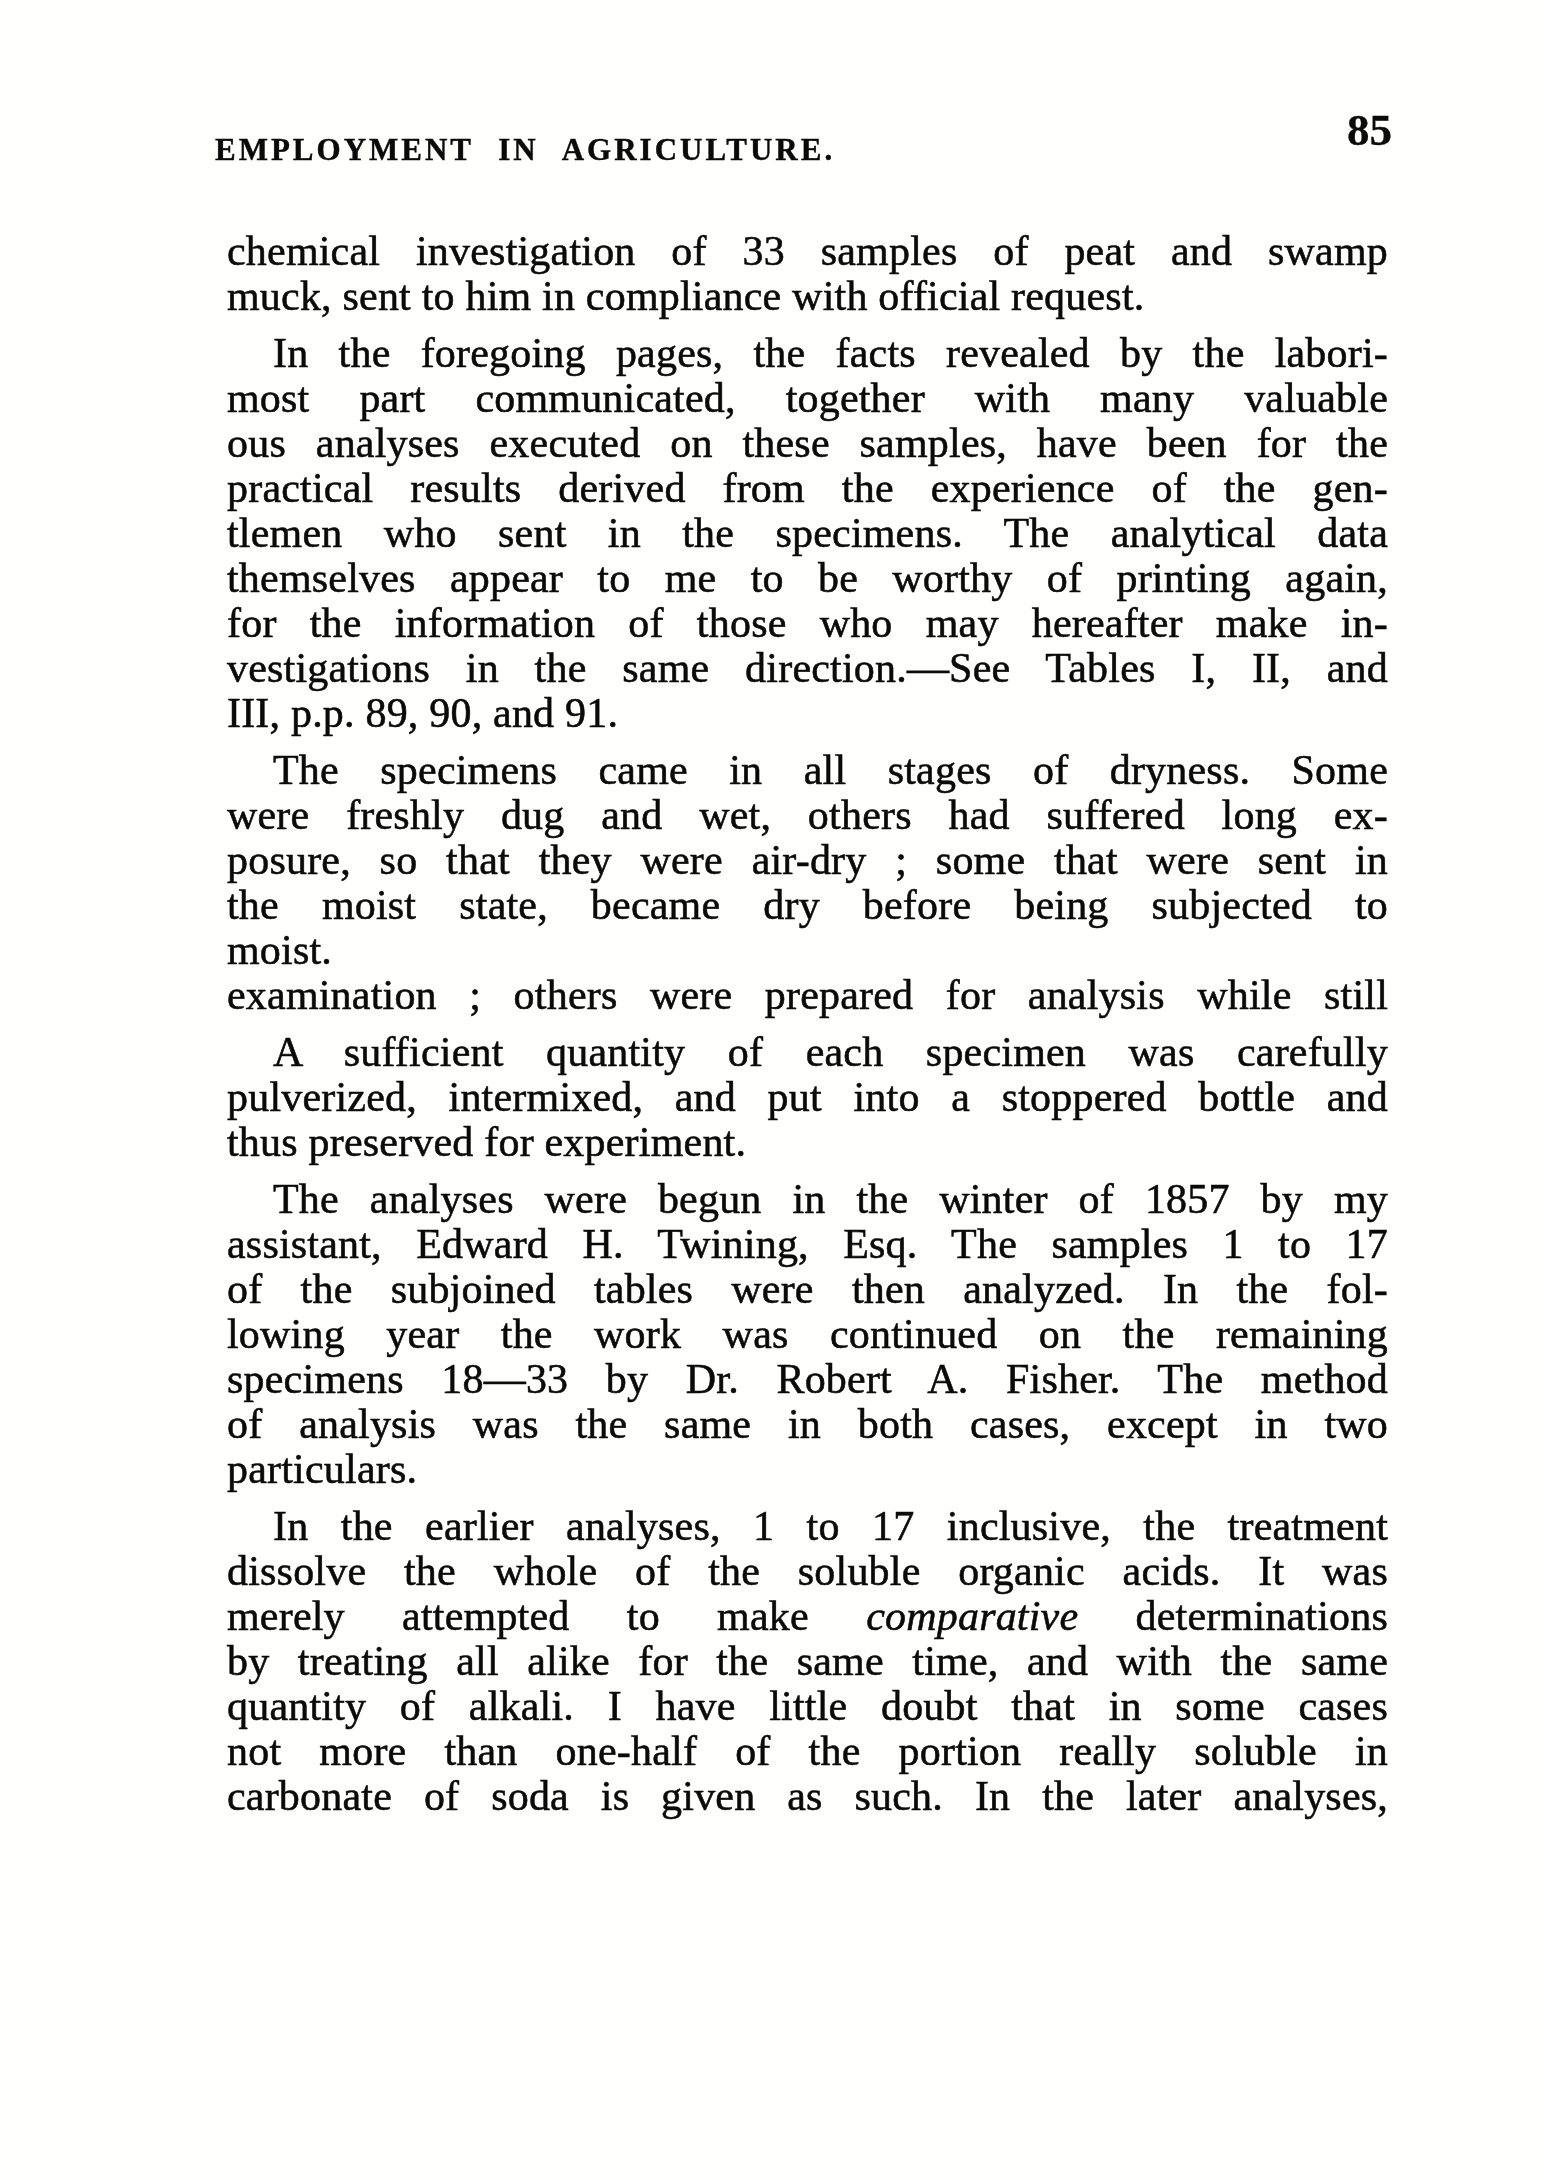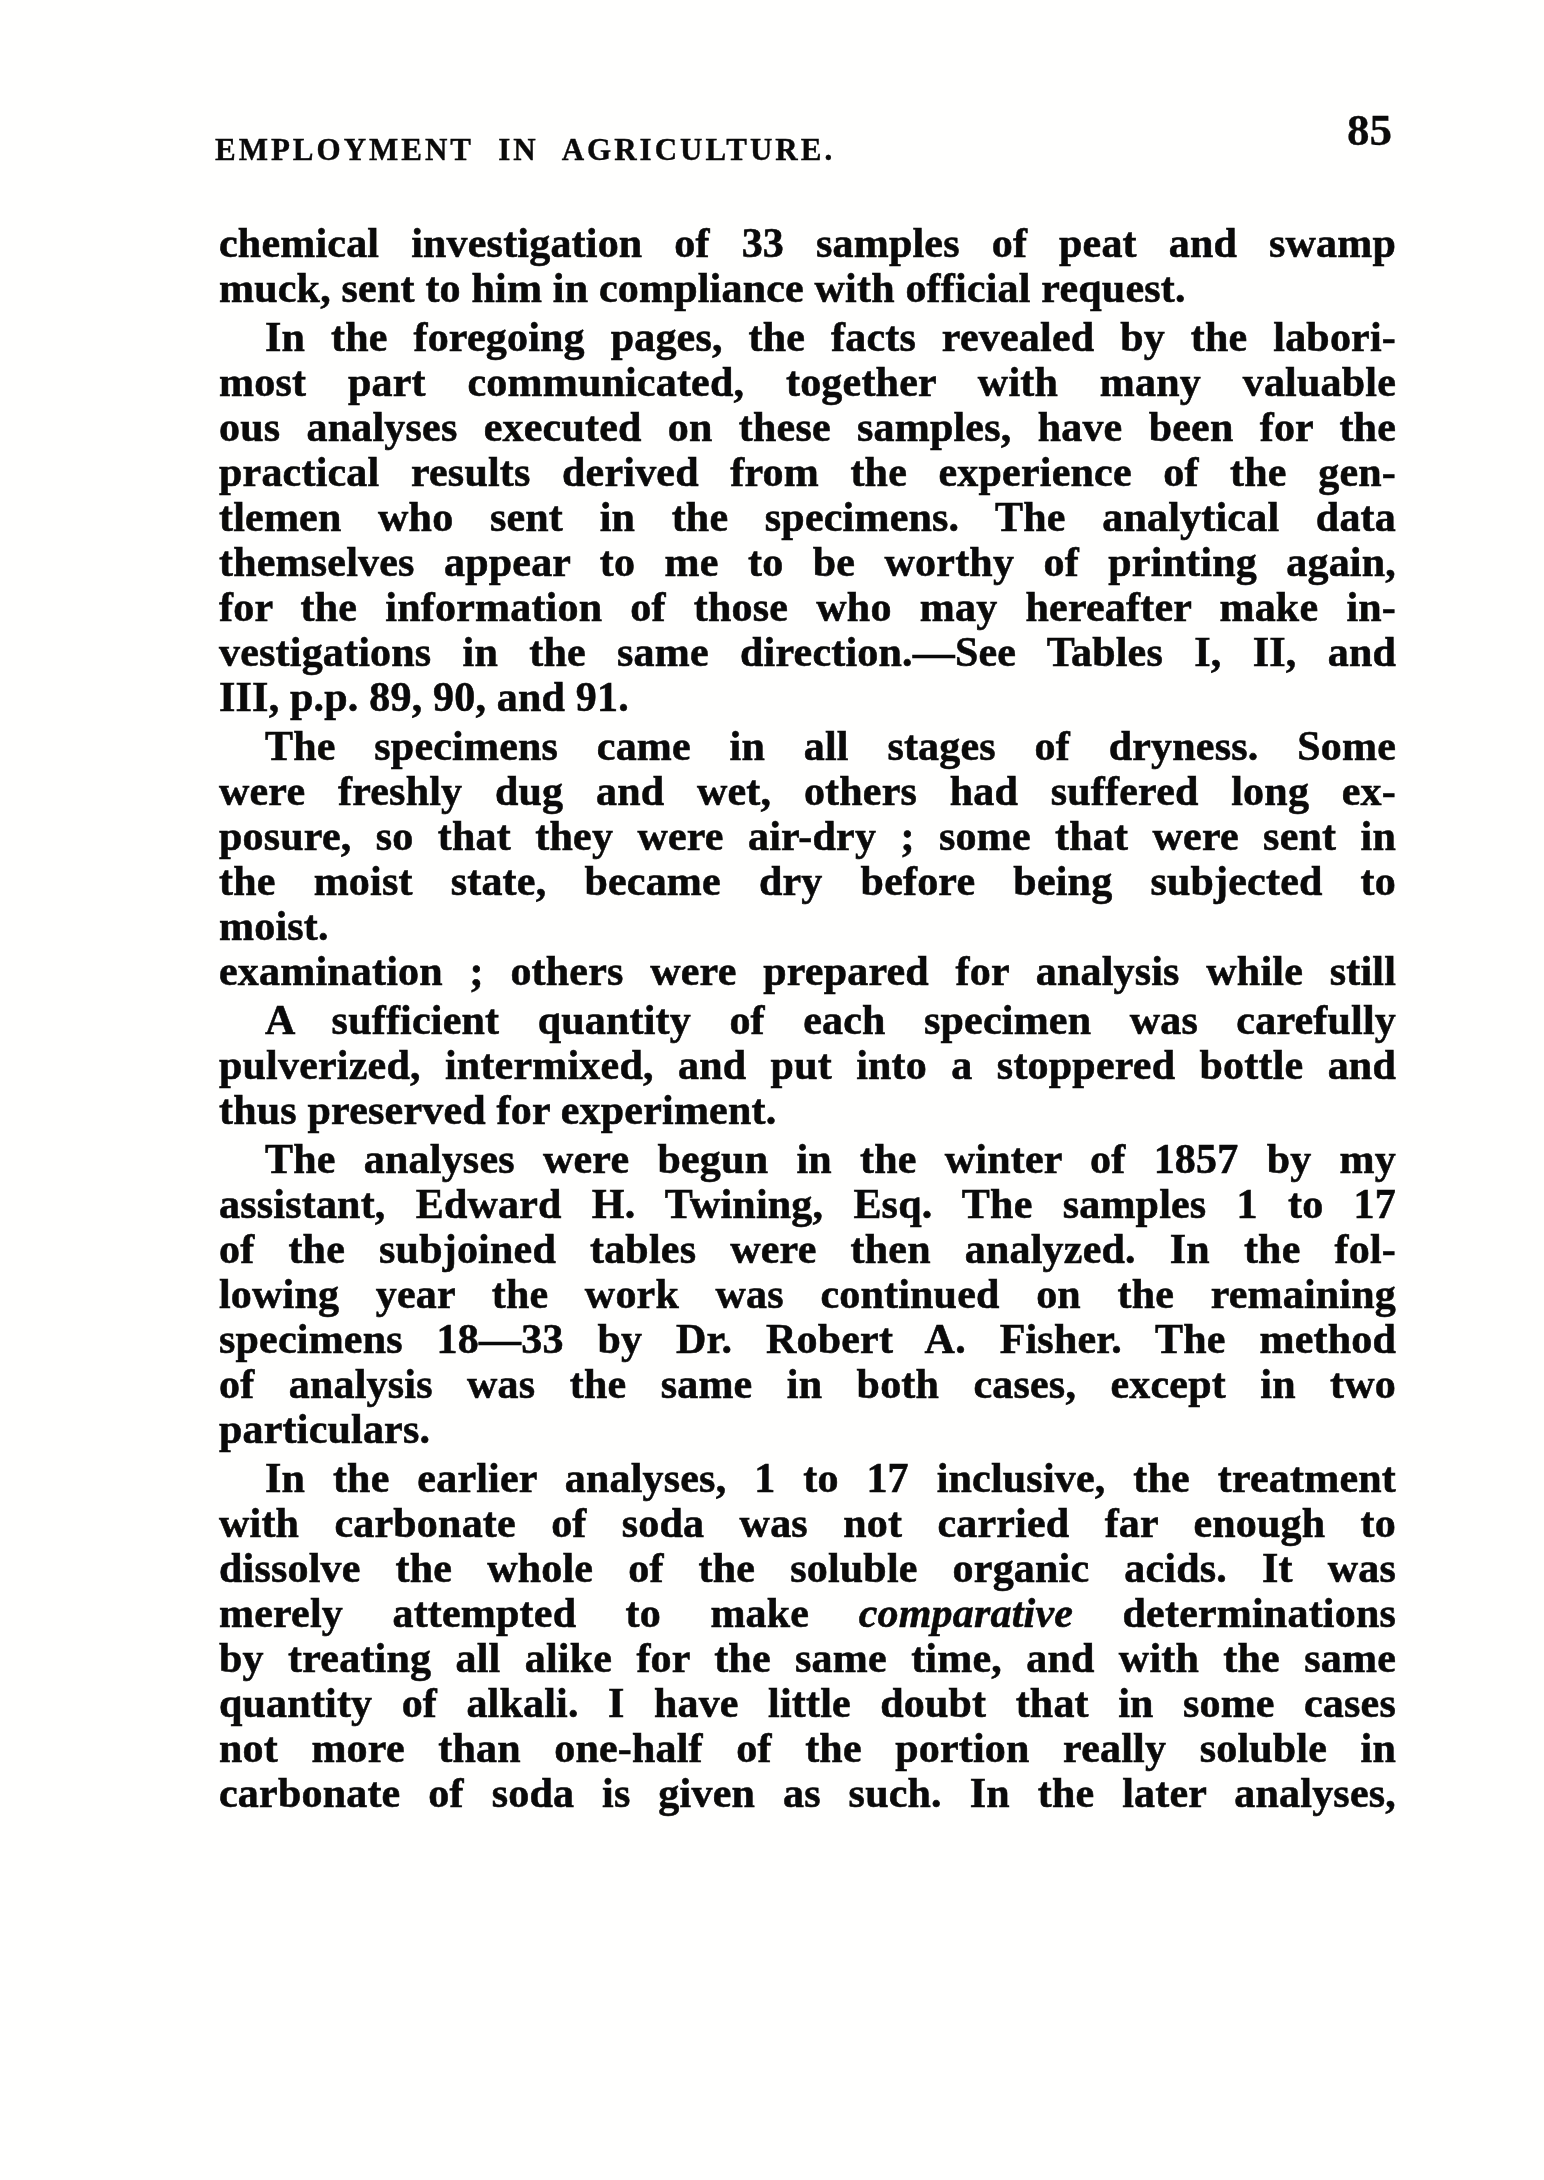--- a/index.html
+++ b/index.html
@@ -43,21 +43,21 @@
     position: absolute;
     top: 217px;
     left: 215px;
     width: 1185px;
     font-size: 42px;
     line-height: 45px;
     letter-spacing: 0.2px;
     -webkit-text-stroke: 0.55px #0a0a0a;
   }
 
-  .paragraph { margin: 4px; font-weight: bold; }
+  .paragraph { margin: 12px; }
 
   .line {
     text-align: justify;
     text-align-last: justify;
     white-space: normal;
   }
   .line.last-line {
     text-align-last: left;
   }
   .paragraph.indented .line:first-child {
@@ -105,21 +105,20 @@
         <div class="line">The analyses were begun in the winter of 1857 by my</div>
         <div class="line">assistant, Edward H. Twining, Esq.  The samples 1 to 17</div>
         <div class="line">of the subjoined tables were then analyzed.  In the fol-</div>
         <div class="line">lowing year the work was continued on the remaining</div>
         <div class="line">specimens 18—33 by Dr. Robert A. Fisher.  The method</div>
         <div class="line">of analysis was the same in both cases, except in two</div>
         <div class="line last-line">particulars.</div>
       </div>
       <div class="paragraph indented">
         <div class="line">In the earlier analyses, 1 to 17 inclusive, the treatment</div>
-        <div class="line">with carbonate of soda was not carried far enough to</div>
         <div class="line">dissolve the whole of the soluble organic acids.  It was</div>
         <div class="line"><span>merely attempted to make </span><span class="it">comparative</span><span> determinations</span></div>
         <div class="line">by treating all alike for the same time, and with the same</div>
         <div class="line">quantity of alkali.  I have little doubt that in some cases</div>
         <div class="line">not more than one-half of the portion really soluble in</div>
         <div class="line">carbonate of soda is given as such.  In the later analyses,</div>
       </div>
     </div>
 </div>
 

